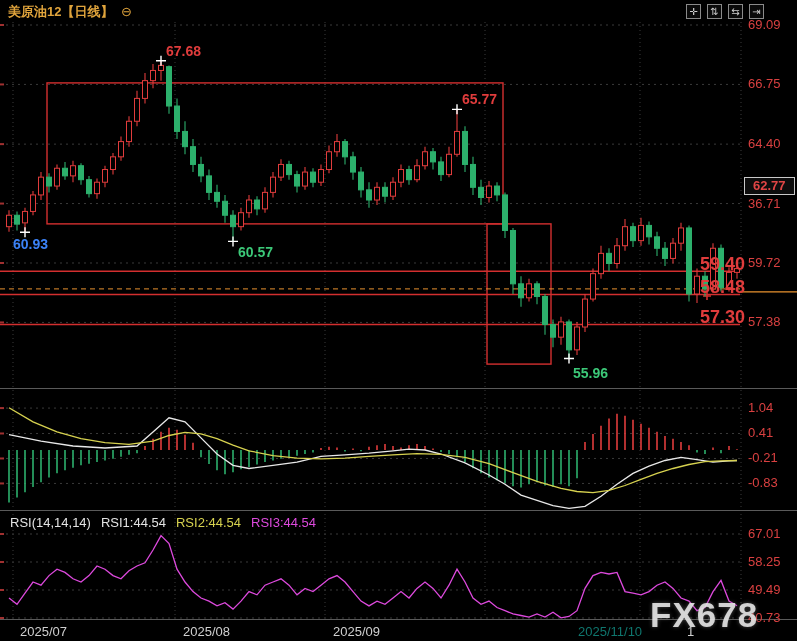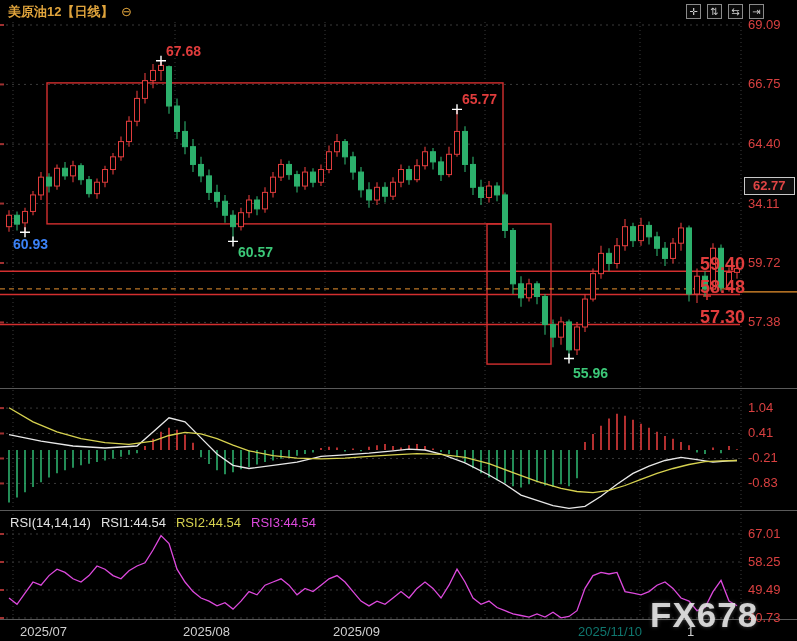--- a/index.html
+++ b/index.html
@@ -378,21 +378,21 @@
   </div>
 
   <div class="sep" style="top:388px"></div>
   <div class="sep" style="top:510px"></div>
   <div class="sep" style="top:619px"></div>
 
   <div id="overlay">
       <div class="ylab" style="left: 748px; top: 17px;">69.09</div>
       <div class="ylab" style="left: 748px; top: 76.436px;">66.75</div>
       <div class="ylab" style="left: 748px; top: 136.126px;">64.40</div>
-      <div class="ylab" style="left: 748px; top: 195.562px;">34.11</div>
+      <div class="ylab" style="left: 748px; top: 195.562px;">36.71</div>
       <div class="ylab" style="left: 748px; top: 254.998px;">59.72</div>
       <div class="ylab" style="left: 748px; top: 314.434px;">57.38</div>
       <div class="ylab" style="left: 748px; top: 400.088px;">1.04</div>
       <div class="ylab" style="left: 748px; top: 425.477px;">0.41</div>
       <div class="ylab" style="left: 748px; top: 450.463px;">-0.21</div>
       <div class="ylab" style="left: 748px; top: 475.449px;">-0.83</div>
       <div class="ylab" style="left: 748px; top: 526px;">67.01</div>
       <div class="ylab" style="left: 748px; top: 553.997px;">58.25</div>
       <div class="ylab" style="left: 748px; top: 581.994px;">49.49</div>
       <div class="ylab" style="left: 748px; top: 609.991px;">40.73</div>

